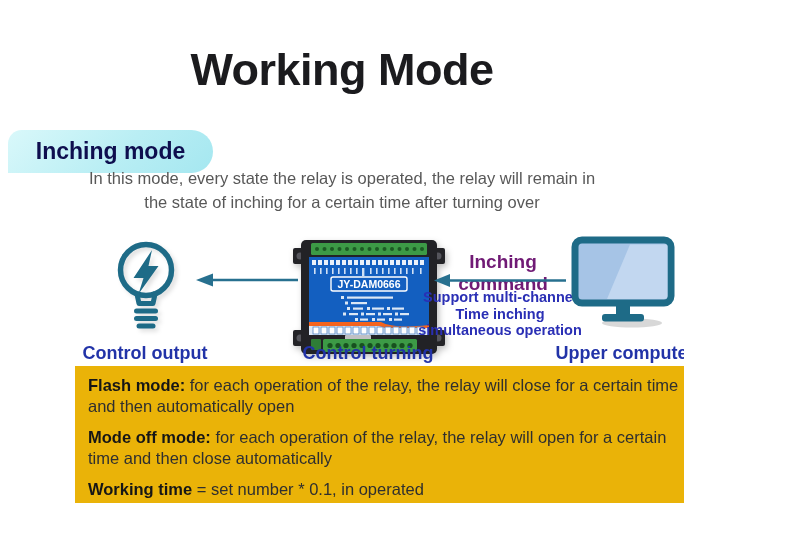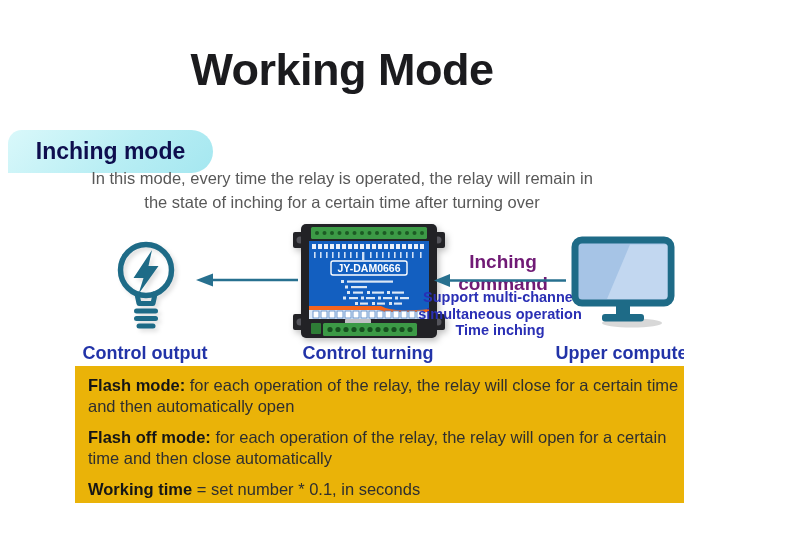--- a/index.html
+++ b/index.html
@@ -13,21 +13,21 @@
          background:linear-gradient(135deg,#d9f8fa 0%,#b9eef4 55%,#a5e7f0 100%);
          border-radius:14px 22px 22px 0;display:flex;align-items:center;justify-content:center;margin-top:12px;}
   .badge span{font-size:23px;font-weight:700;color:#0e0e4e;}
 
   .desc{position:absolute;top:166px;left:0;right:0;text-align:center;
         font-size:16.5px;line-height:24px;color:#585858;}
 
   .diagram{position:absolute;left:0;top:0;width:790px;height:555px;}
   .bulb-wrap{position:absolute;left:106px;top:237px;filter:drop-shadow(3px 3px 2px rgba(0,0,0,0.12));}
   .arrow1{position:absolute;left:195px;top:272px;}
-  .module-wrap{position:absolute;left:293px;top:224px;filter:drop-shadow(2px 3px 3px rgba(0,0,0,0.25));}
+  .module-wrap{position:absolute;left:293px;top:240px;filter:drop-shadow(2px 3px 3px rgba(0,0,0,0.25));}
   .monitor-wrap{position:absolute;left:570px;top:236px;}
 
   .cmd-label{position:absolute;left:428px;top:251px;width:150px;text-align:center;
              font-size:19px;font-weight:700;color:#701a75;}
   .arrow2{position:absolute;left:433px;top:273px;}
   .support{position:absolute;left:418px;top:289px;width:164px;text-align:center;
            font-size:14.5px;font-weight:700;color:#2a2fb5;line-height:16.5px;}
 
   .node-label{position:absolute;top:343px;text-align:center;
               font-size:18px;font-weight:700;color:#2233a8;}
@@ -45,21 +45,21 @@
 
 <div class="page">
 
   <h1 class="title">Working Mode</h1>
 
   <div class="badge">
     <span>Inching mode</span>
   </div>
 
   <div class="desc">
-    <div>In this mode, every time the relay is operated, the relay will remain in</div>
+    <div>In this mode, every state the relay is operated, the relay will remain in</div>
     <div>the state of inching for a certain time after turning over</div>
   </div>
 
   <div class="diagram">
 
     <div class="bulb-wrap">
       <svg width="80" height="94" viewBox="0 0 80 94" aria-hidden="true">
         <circle cx="40" cy="33" r="25.5" fill="none" stroke="#1e6b87" stroke-width="5.5"></circle>
         <polygon points="46,13 27.5,41 37.5,41 32.5,57 52.5,29 42.5,29" fill="#1e6b87"></polygon>
         <path d="M30.5,55 L33,66.5 H47 L49.5,55" fill="none" stroke="#1e6b87" stroke-width="5" stroke-linejoin="round"></path>
@@ -215,38 +215,38 @@
 
     <div class="cmd-label">Inching command</div>
     <div class="arrow2">
       <svg width="134" height="15" viewBox="0 0 134 15" aria-hidden="true">
         <line x1="15" y1="7.5" x2="133" y2="7.5" stroke="#27708f" stroke-width="2.6"></line>
         <polygon points="1,7.5 17,1 17,14" fill="#27708f"></polygon>
       </svg>
     </div>
     <div class="support">
       <div>Support multi-channel</div>
+      <div>Time inching</div>
       <div>simultaneous operation</div>
-      <div>Time inching</div>
     </div>
 
     <div class="monitor-wrap">
       <svg width="108" height="92" viewBox="0 0 108 92" aria-hidden="true">
         <ellipse cx="62" cy="87" rx="30" ry="4.5" fill="#d8d8d8"></ellipse>
         <rect x="5" y="4" width="96" height="63" rx="7" fill="#a6c4e6" stroke="#1e6b87" stroke-width="7"></rect>
         <path d="M60,8.5 H96 Q97.5,8.5 97.5,10 V60 Q97.5,63 94,63 H37 Z" fill="#c2d7f0"></path>
         <rect x="46" y="67" width="14" height="12" fill="#1e6b87"></rect>
         <rect x="32" y="78" width="42" height="7.5" rx="3" fill="#1e6b87"></rect>
       </svg>
     </div>
 
     <div class="node-label lbl-output">Control output</div>
     <div class="node-label lbl-module">Control turning</div>
     <div class="node-label lbl-computer">Upper computer</div>
   </div>
 
   <div class="notes">
     <p><span class="b">Flash mode:</span><span> for each operation of the relay, the relay will close for a certain time and then automatically open</span></p>
-    <p><span class="b">Flash off mode:</span><span> for each operation of the relay, the relay will open for a certain time and then close automatically</span></p>
-    <p><span class="b">Working time</span><span> = set number * 0.1, in seconds</span></p>
+    <p><span class="b">Mode off mode:</span><span> for each operation of the relay, the relay will open for a certain time and then close automatically</span></p>
+    <p><span class="b">Working time</span><span> = set number * 0.1, in operated</span></p>
   </div>
 
 </div>
 
 </body></html>

